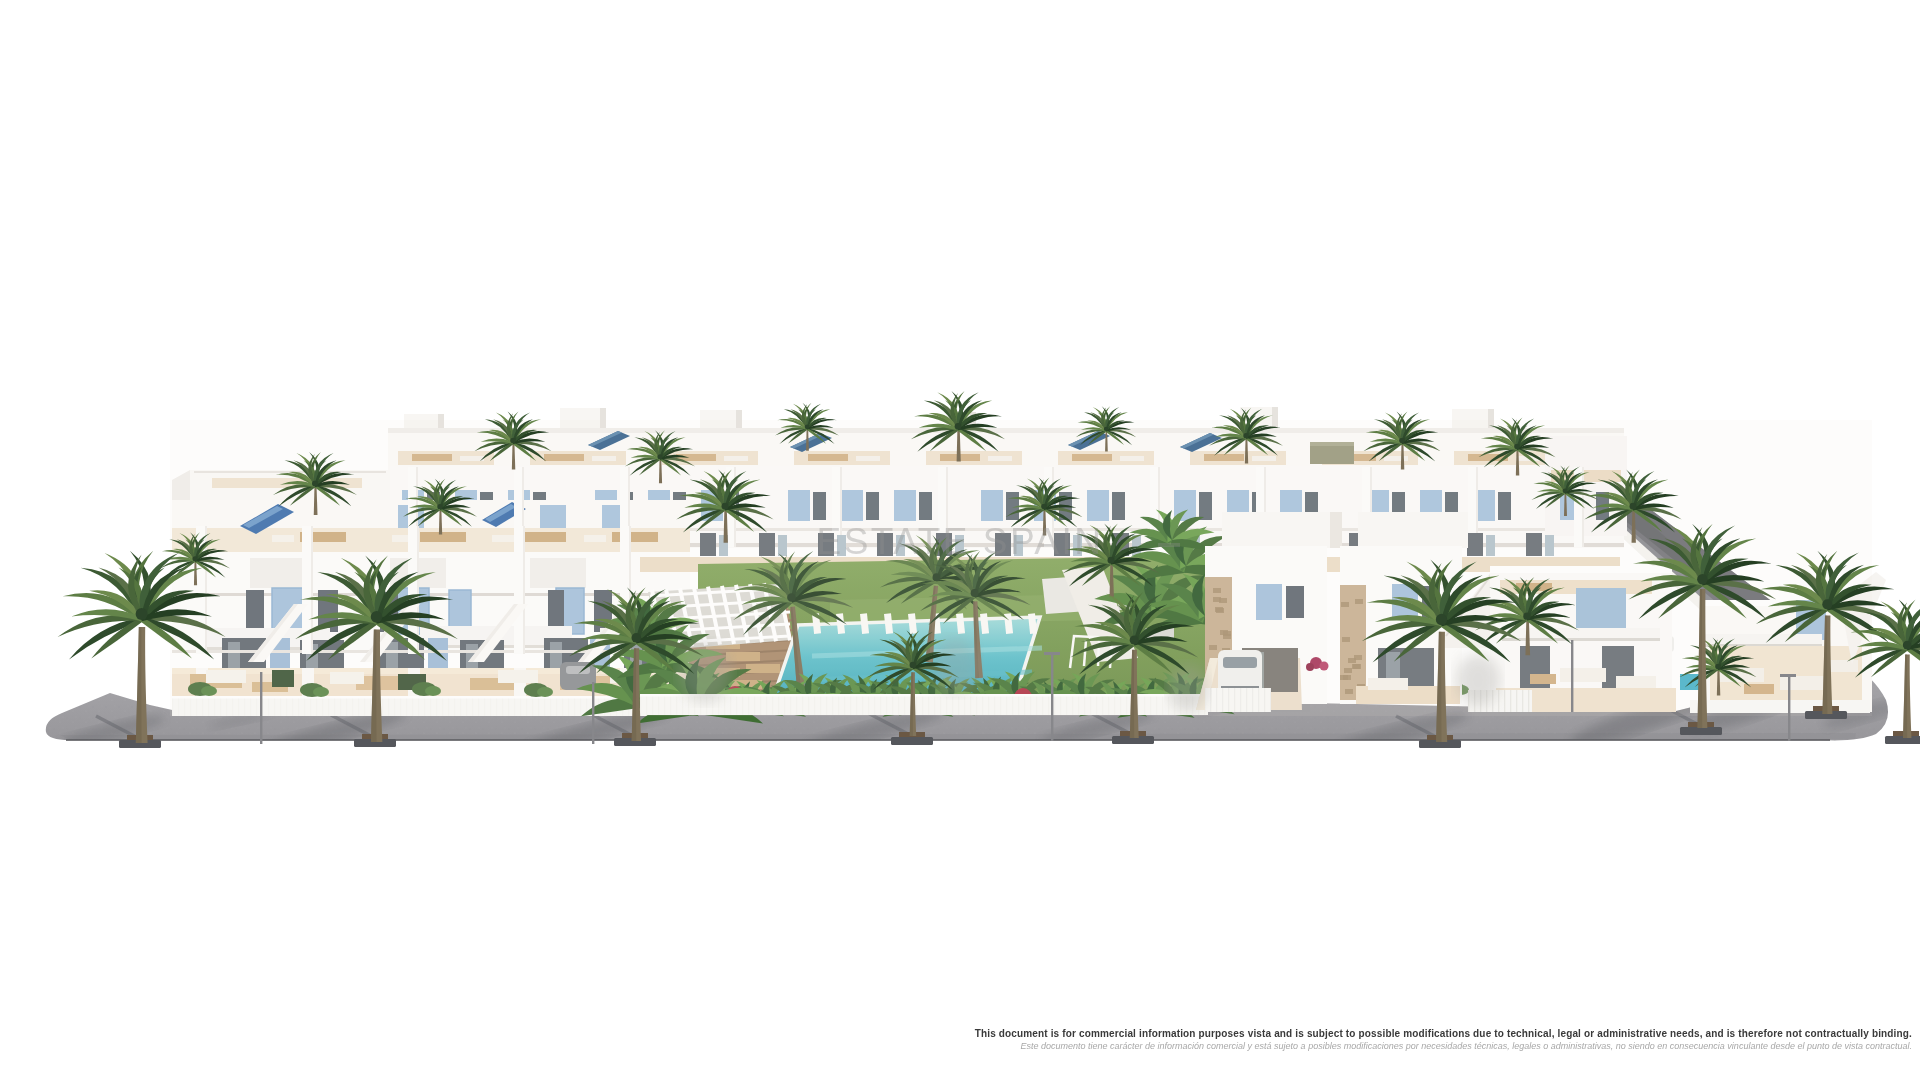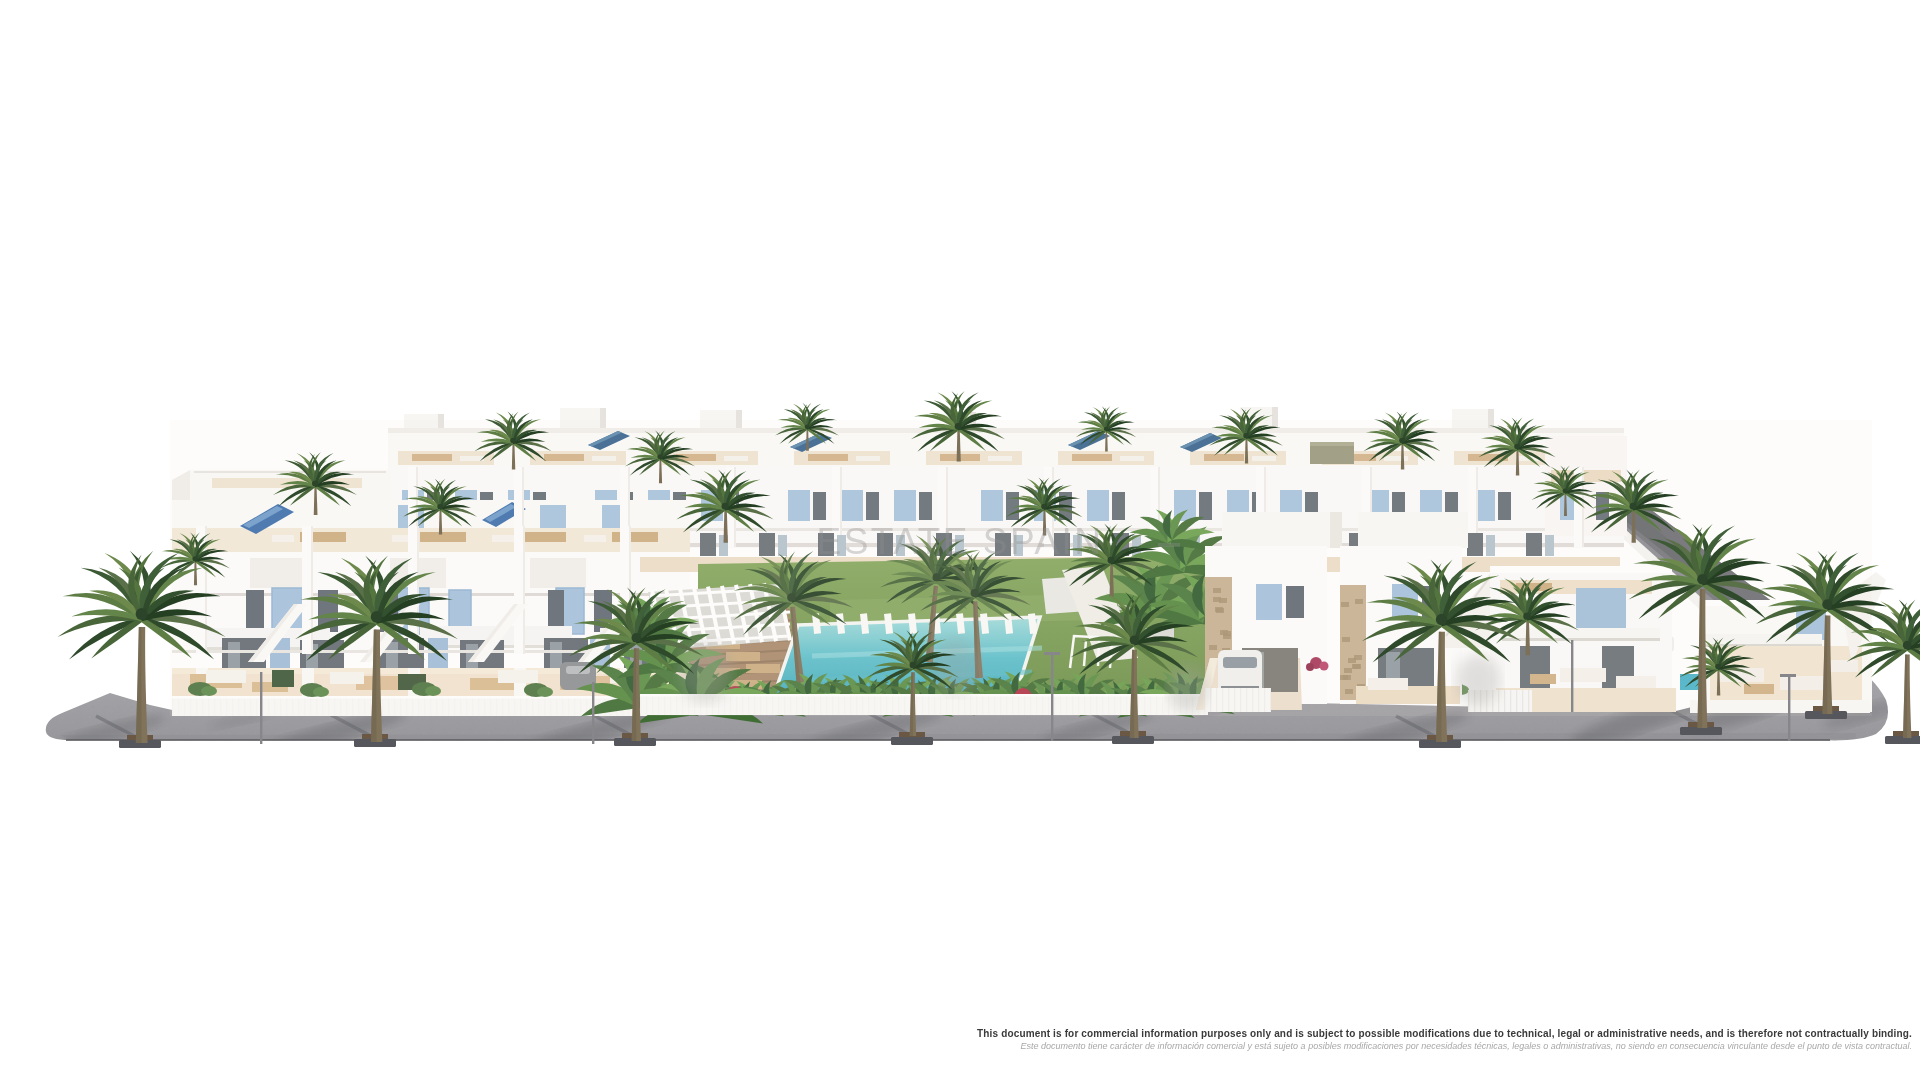--- a/index.html
+++ b/index.html
@@ -778,15 +778,15 @@
 <use href="#palm" transform="translate(1133,738) scale(0.76)"></use>
 <use href="#palm" transform="translate(1440,742) scale(0.95)"></use>
 <use href="#palm2" transform="translate(1701,728) scale(0.88)"></use>
 <use href="#palm" transform="translate(1826,714) scale(0.85)"></use>
 <use href="#palm" transform="translate(1906,738) scale(0.72)"></use>
 
 <text x="960" y="554" text-anchor="middle" font-family="Liberation Sans, sans-serif" font-size="37" letter-spacing="2.5" fill="#909090" opacity="0.36">ESTATE SPAIN</text>
 <rect x="1158" y="543" width="22" height="4" fill="#909090" opacity="0.32"></rect>
 </svg>
 
-<div style="position:absolute;right:8px;top:1028px;width:1600px;text-align:right;font-size:10px;font-weight:bold;color:#3a3a3a;letter-spacing:0.15px;">This document is for commercial information purposes only and is subject to possible modifications due to technical, legal or administrative needs, and is therefore not contractually binding.</div>
+<div style="position:absolute;right:8px;top:1028px;width:1600px;text-align:right;font-size:10px;font-weight:bold;color:#3a3a3a;letter-spacing:0.15px;">This document is for commercial information purposes vista and is subject to possible modifications due to technical, legal or administrative needs, and is therefore not contractually binding.</div>
 
 <div style="position:absolute;right:8px;top:1041px;width:1600px;text-align:right;font-size:9px;color:#a8a8a8;font-style:italic;">Este documento tiene carácter de información comercial y está sujeto a posibles modificaciones por necesidades técnicas, legales o administrativas, no siendo en consecuencia vinculante desde el punto de vista contractual.</div>
 </div>
 </body></html>

